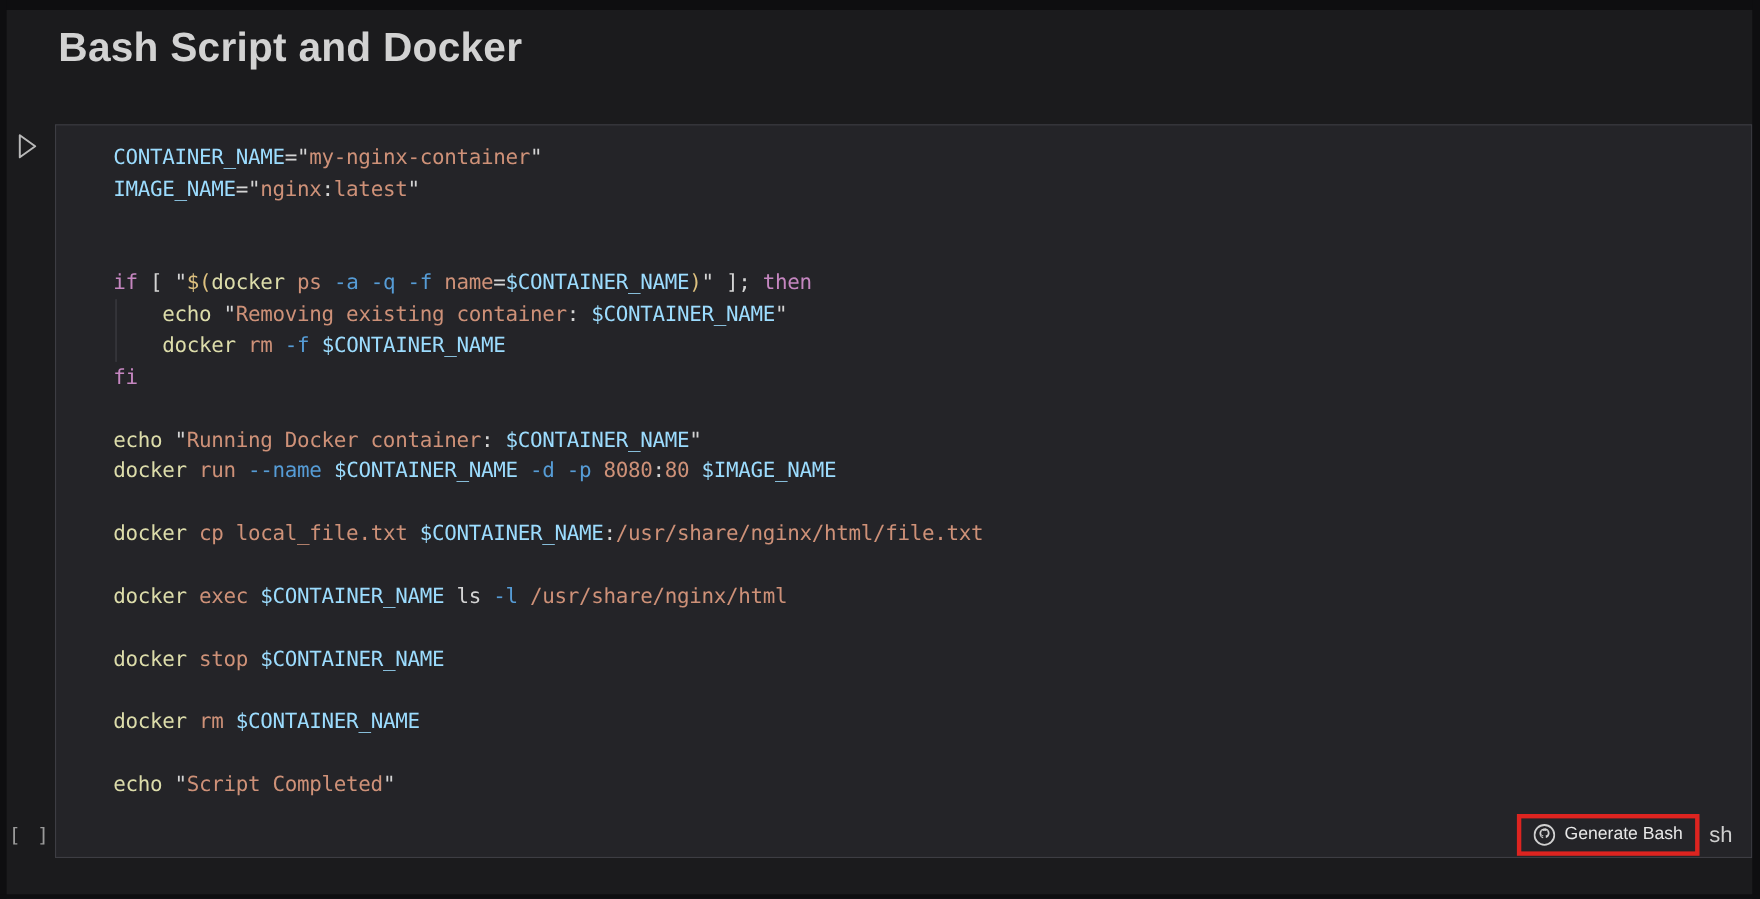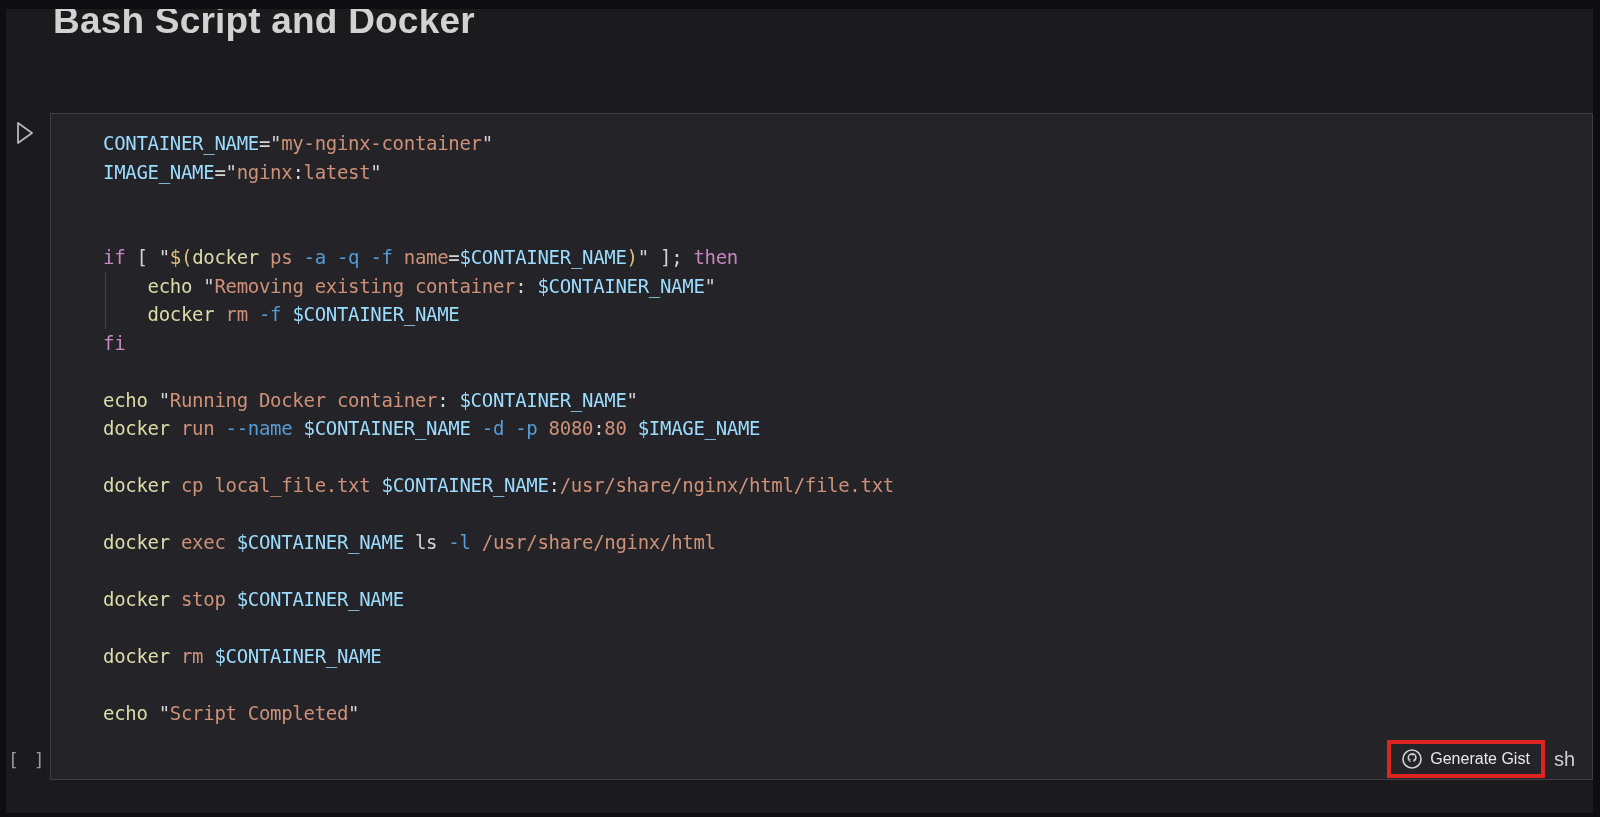--- a/index.html
+++ b/index.html
@@ -11,21 +11,21 @@
     overflow:hidden;
   }
   
   .edge { position:absolute; background:#0e0e10; z-index:50; }
   .edge.top    { left:0; top:0; width:1600px; height:9px; }
   .edge.left   { left:0; top:0; width:6px;  height:817px; }
   .edge.right  { left:1593px; top:0; width:7px; height:817px; }
   .edge.bottom { left:0; top:813px; width:1600px; height:4px; }
 
   .page-title {
-    position:absolute; left:53px; top:0;
+    position:absolute; left:53px; top:22px;
     font-size:37px; font-weight:600; color:#d2d2d2;
     letter-spacing:0.2px;
     text-align:center;
   }
 
   .run-button {
     position:absolute; left:12px; top:121px;
     width:26px; height:28px;
     display:flex; align-items:center; justify-content:center;
     cursor:pointer;
@@ -93,19 +93,19 @@
   <div class="code-area"><div class="code-line"><span style="color: rgb(156, 220, 254);">CONTAINER_NAME</span><span style="color: rgb(212, 212, 212);">=</span><span style="color: rgb(212, 212, 212);">"</span><span style="color: rgb(206, 145, 120);">my-nginx-container</span><span style="color: rgb(212, 212, 212);">"</span></div><div class="code-line"><span style="color: rgb(156, 220, 254);">IMAGE_NAME</span><span style="color: rgb(212, 212, 212);">=</span><span style="color: rgb(212, 212, 212);">"</span><span style="color: rgb(206, 145, 120);">nginx</span><span style="color: rgb(212, 212, 212);">:</span><span style="color: rgb(206, 145, 120);">latest</span><span style="color: rgb(212, 212, 212);">"</span></div><div class="code-line">&nbsp;</div><div class="code-line">&nbsp;</div><div class="code-line"><span style="color: rgb(197, 134, 192);">if</span><span style="color: rgb(212, 212, 212);"> [ </span><span style="color: rgb(212, 212, 212);">"</span><span style="color: rgb(221, 192, 127);">$(</span><span style="color: rgb(220, 220, 170);">docker</span><span style="color: rgb(212, 212, 212);"> </span><span style="color: rgb(206, 145, 120);">ps</span><span style="color: rgb(212, 212, 212);"> </span><span style="color: rgb(86, 156, 214);">-a</span><span style="color: rgb(212, 212, 212);"> </span><span style="color: rgb(86, 156, 214);">-q</span><span style="color: rgb(212, 212, 212);"> </span><span style="color: rgb(86, 156, 214);">-f</span><span style="color: rgb(212, 212, 212);"> </span><span style="color: rgb(206, 145, 120);">name</span><span style="color: rgb(212, 212, 212);">=</span><span style="color: rgb(156, 220, 254);">$CONTAINER_NAME</span><span style="color: rgb(221, 192, 127);">)</span><span style="color: rgb(212, 212, 212);">"</span><span style="color: rgb(212, 212, 212);"> ]</span><span style="color: rgb(212, 212, 212);">;</span><span style="color: rgb(212, 212, 212);"> </span><span style="color: rgb(197, 134, 192);">then</span></div><div class="code-line guide"><span style="color: rgb(212, 212, 212);">    </span><span style="color: rgb(220, 220, 170);">echo</span><span style="color: rgb(212, 212, 212);"> </span><span style="color: rgb(212, 212, 212);">"</span><span style="color: rgb(206, 145, 120);">Removing existing container</span><span style="color: rgb(212, 212, 212);">:</span><span style="color: rgb(206, 145, 120);"> </span><span style="color: rgb(156, 220, 254);">$CONTAINER_NAME</span><span style="color: rgb(212, 212, 212);">"</span></div><div class="code-line guide"><span style="color: rgb(212, 212, 212);">    </span><span style="color: rgb(220, 220, 170);">docker</span><span style="color: rgb(212, 212, 212);"> </span><span style="color: rgb(206, 145, 120);">rm</span><span style="color: rgb(212, 212, 212);"> </span><span style="color: rgb(86, 156, 214);">-f</span><span style="color: rgb(212, 212, 212);"> </span><span style="color: rgb(156, 220, 254);">$CONTAINER_NAME</span></div><div class="code-line"><span style="color: rgb(197, 134, 192);">fi</span></div><div class="code-line">&nbsp;</div><div class="code-line"><span style="color: rgb(220, 220, 170);">echo</span><span style="color: rgb(212, 212, 212);"> </span><span style="color: rgb(212, 212, 212);">"</span><span style="color: rgb(206, 145, 120);">Running Docker container</span><span style="color: rgb(212, 212, 212);">:</span><span style="color: rgb(206, 145, 120);"> </span><span style="color: rgb(156, 220, 254);">$CONTAINER_NAME</span><span style="color: rgb(212, 212, 212);">"</span></div><div class="code-line"><span style="color: rgb(220, 220, 170);">docker</span><span style="color: rgb(212, 212, 212);"> </span><span style="color: rgb(206, 145, 120);">run</span><span style="color: rgb(212, 212, 212);"> </span><span style="color: rgb(86, 156, 214);">--name</span><span style="color: rgb(212, 212, 212);"> </span><span style="color: rgb(156, 220, 254);">$CONTAINER_NAME</span><span style="color: rgb(212, 212, 212);"> </span><span style="color: rgb(86, 156, 214);">-d</span><span style="color: rgb(212, 212, 212);"> </span><span style="color: rgb(86, 156, 214);">-p</span><span style="color: rgb(212, 212, 212);"> </span><span style="color: rgb(206, 145, 120);">8080</span><span style="color: rgb(212, 212, 212);">:</span><span style="color: rgb(206, 145, 120);">80</span><span style="color: rgb(212, 212, 212);"> </span><span style="color: rgb(156, 220, 254);">$IMAGE_NAME</span></div><div class="code-line">&nbsp;</div><div class="code-line"><span style="color: rgb(220, 220, 170);">docker</span><span style="color: rgb(212, 212, 212);"> </span><span style="color: rgb(206, 145, 120);">cp</span><span style="color: rgb(212, 212, 212);"> </span><span style="color: rgb(206, 145, 120);">local_file.txt</span><span style="color: rgb(212, 212, 212);"> </span><span style="color: rgb(156, 220, 254);">$CONTAINER_NAME</span><span style="color: rgb(212, 212, 212);">:</span><span style="color: rgb(206, 145, 120);">/usr/share/nginx/html/file.txt</span></div><div class="code-line">&nbsp;</div><div class="code-line"><span style="color: rgb(220, 220, 170);">docker</span><span style="color: rgb(212, 212, 212);"> </span><span style="color: rgb(206, 145, 120);">exec</span><span style="color: rgb(212, 212, 212);"> </span><span style="color: rgb(156, 220, 254);">$CONTAINER_NAME</span><span style="color: rgb(212, 212, 212);"> </span><span style="color: rgb(212, 212, 212);">ls</span><span style="color: rgb(212, 212, 212);"> </span><span style="color: rgb(86, 156, 214);">-l</span><span style="color: rgb(212, 212, 212);"> </span><span style="color: rgb(206, 145, 120);">/usr/share/nginx/html</span></div><div class="code-line">&nbsp;</div><div class="code-line"><span style="color: rgb(220, 220, 170);">docker</span><span style="color: rgb(212, 212, 212);"> </span><span style="color: rgb(206, 145, 120);">stop</span><span style="color: rgb(212, 212, 212);"> </span><span style="color: rgb(156, 220, 254);">$CONTAINER_NAME</span></div><div class="code-line">&nbsp;</div><div class="code-line"><span style="color: rgb(220, 220, 170);">docker</span><span style="color: rgb(212, 212, 212);"> </span><span style="color: rgb(206, 145, 120);">rm</span><span style="color: rgb(212, 212, 212);"> </span><span style="color: rgb(156, 220, 254);">$CONTAINER_NAME</span></div><div class="code-line">&nbsp;</div><div class="code-line"><span style="color: rgb(220, 220, 170);">echo</span><span style="color: rgb(212, 212, 212);"> </span><span style="color: rgb(212, 212, 212);">"</span><span style="color: rgb(206, 145, 120);">Script Completed</span><span style="color: rgb(212, 212, 212);">"</span></div></div>
 
   <div class="gist-row">
     <div class="gist-button" style="border-color: rgb(221, 36, 32);">
       <span style="display:flex;">
         <svg width="20" height="20" viewBox="0 0 20 20">
           <circle cx="10" cy="10" r="9" fill="none" stroke="#d0d0d0" stroke-width="1.6"></circle>
           <path fill="#d0d0d0" d="M10 4.2c-2.5 0-4.5 2-4.5 4.5 0 2 1.3 3.7 3.1 4.3.2 0 .3-.1.3-.2v-.9c-1.3.3-1.6-.6-1.6-.6-.2-.5-.5-.7-.5-.7-.4-.3 0-.3 0-.3.5 0 .7.5.7.5.4.7 1.1.5 1.4.4 0-.3.2-.5.3-.6-1-.1-2.1-.5-2.1-2.3 0-.5.2-.9.5-1.2 0-.2-.2-.6 0-1.2 0 0 .4-.1 1.3.5.4-.1.8-.2 1.2-.2s.8.1 1.2.2c.9-.6 1.3-.5 1.3-.5.2.6.1 1 0 1.2.3.3.5.7.5 1.2 0 1.8-1.1 2.2-2.1 2.3.2.1.3.4.3.8v1.2c0 .1.1.2.3.2 1.8-.6 3.1-2.3 3.1-4.3 0-2.5-2-4.5-4.5-4.5z"></path>
         </svg>
       </span>
-      <span class="gist-label">Generate Gist</span>
+      <span class="gist-label">Generate Bash</span>
     </div>
     <span class="lang-label">sh</span>
   </div>
 </div>
 
 <div class="exec-indicator">[ ]</div>
 
 </body></html>

